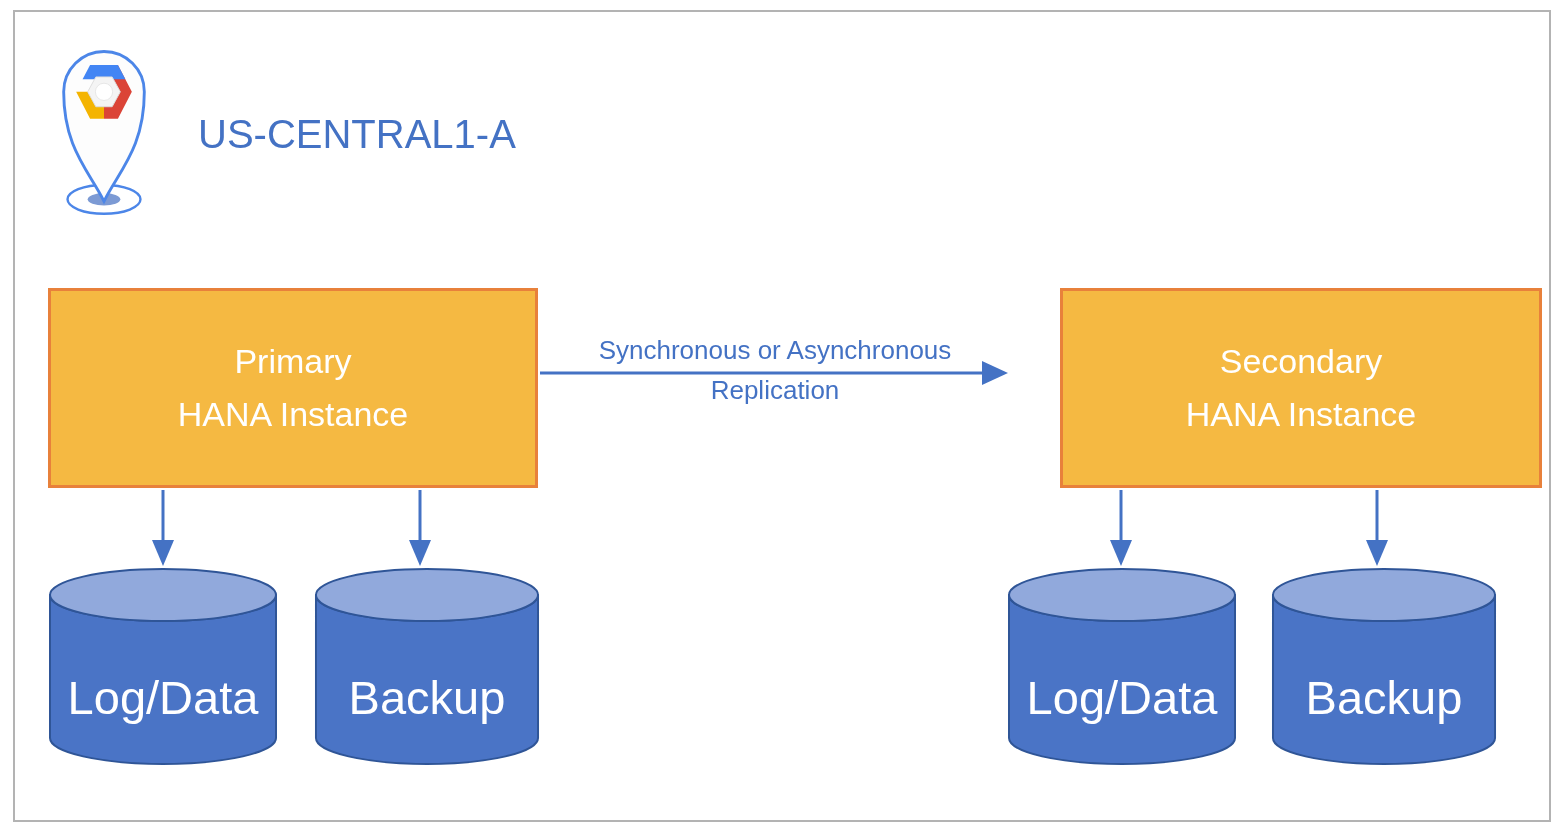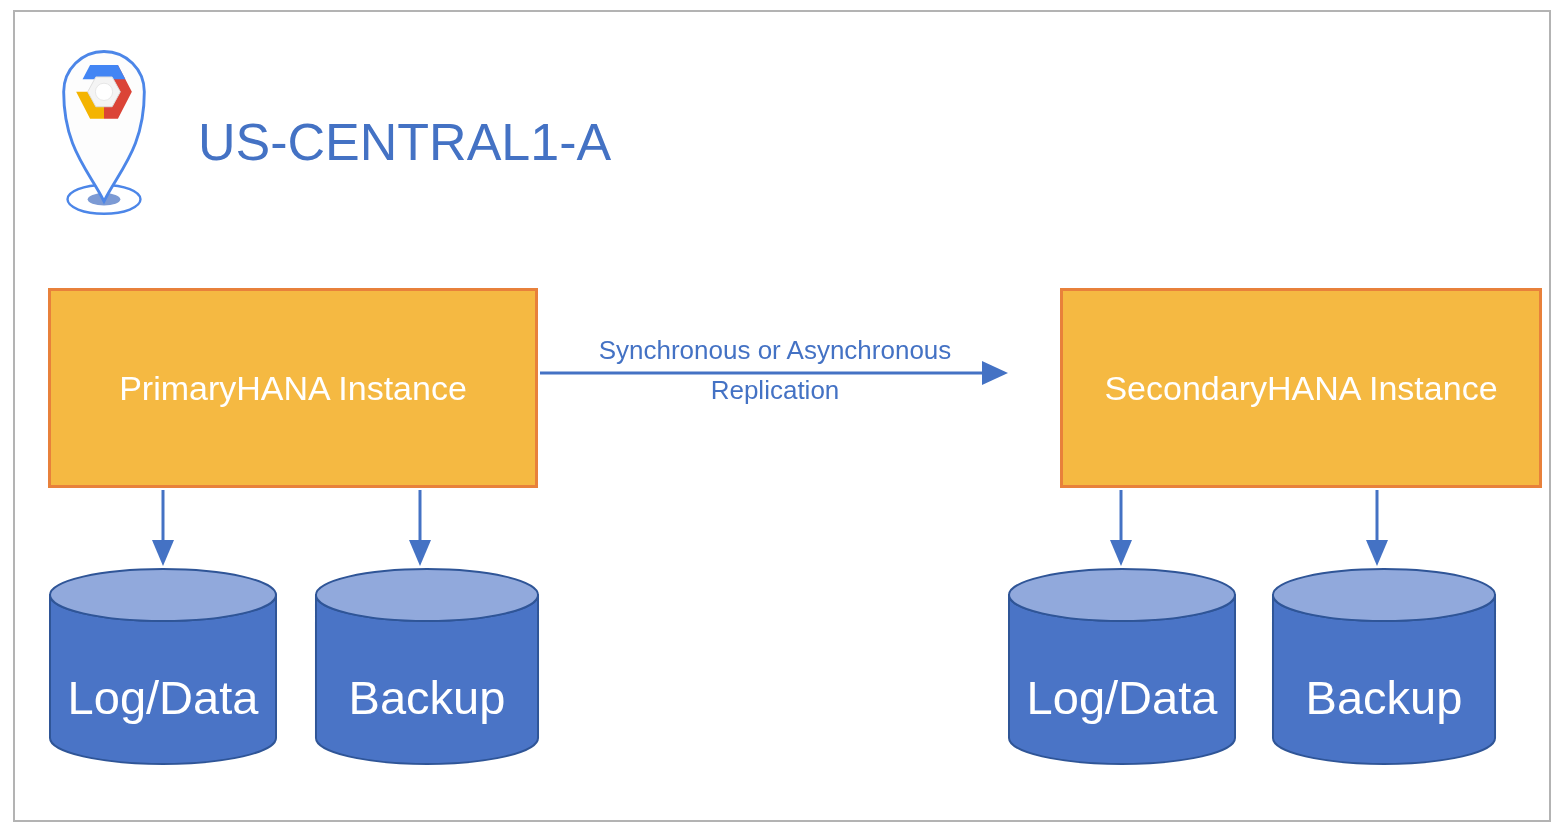--- a/index.html
+++ b/index.html
@@ -15,24 +15,24 @@
     --color-logo_red:#DB4437;
     --color-logo_yellow:#F4B400;
   }
   html,body{margin:0;padding:0;background:#fff;}
   body{font-family:"Liberation Sans", sans-serif;}
   .stage{position:relative;width:1562px;height:836px;background:#fff;overflow:hidden;}
   .frame{position:absolute;left:13px;top:10px;width:1534px;height:808px;
          border:2px solid var(--color-frame);background:#fff;}
   .pin-icon{position:absolute;left:56px;top:40px;width:96px;height:192px;}
   .zone-title{position:absolute;left:198px;top:112px;width:520px;
-              font-size:52px;color:var(--color-accent);letter-spacing:0px;}
+              font-size:40px;color:var(--color-accent);letter-spacing:0px;}
   .node{position:absolute;top:288px;height:200px;
         background:var(--color-node_fill);border:3px solid var(--color-node_border);
-        box-sizing:border-box;display:flex;
+        box-sizing:border-box;display:flex;flex-direction:column;
         align-items:center;justify-content:center;
         color:#fff;font-size:34px;line-height:1.55;text-align:center;}
   .node-primary{left:48px;width:490px;}
   .node-secondary{left:1016px;width:482px;margin-left:44px;}
   .arrows-overlay{position:absolute;left:0;top:0;width:1562px;height:836px;pointer-events:none;}
   .arrow-line{stroke:var(--color-accent);stroke-width:3;fill:none;}
   .arrow-head{fill:var(--color-accent);stroke:none;}
   .repl-label{position:absolute;left:540px;width:470px;text-align:center;
               color:var(--color-accent);font-size:26px;line-height:1.15;}
   .repl-label.l1{top:336px;}

